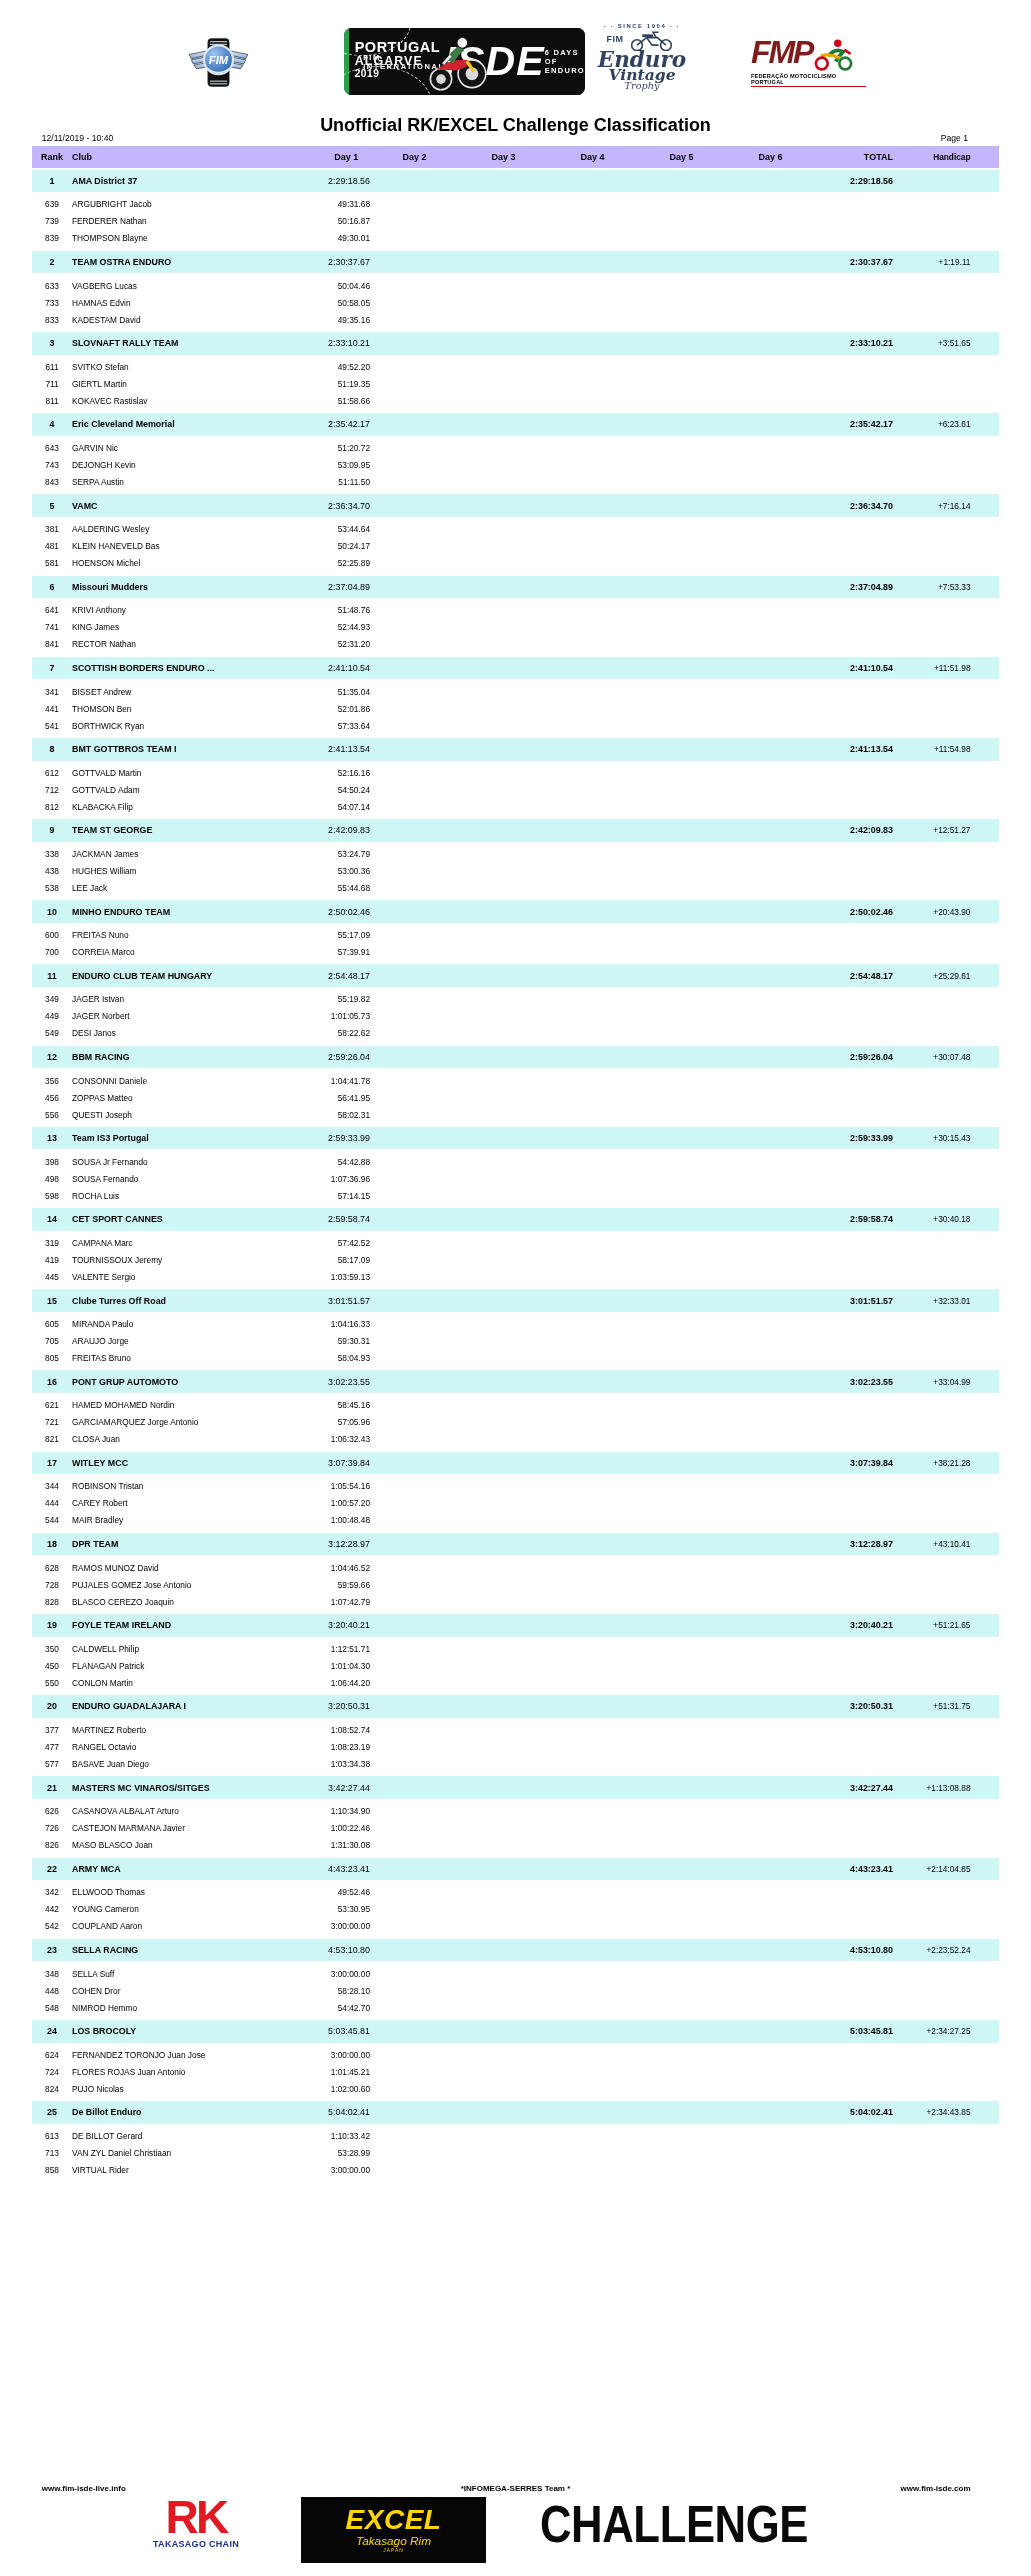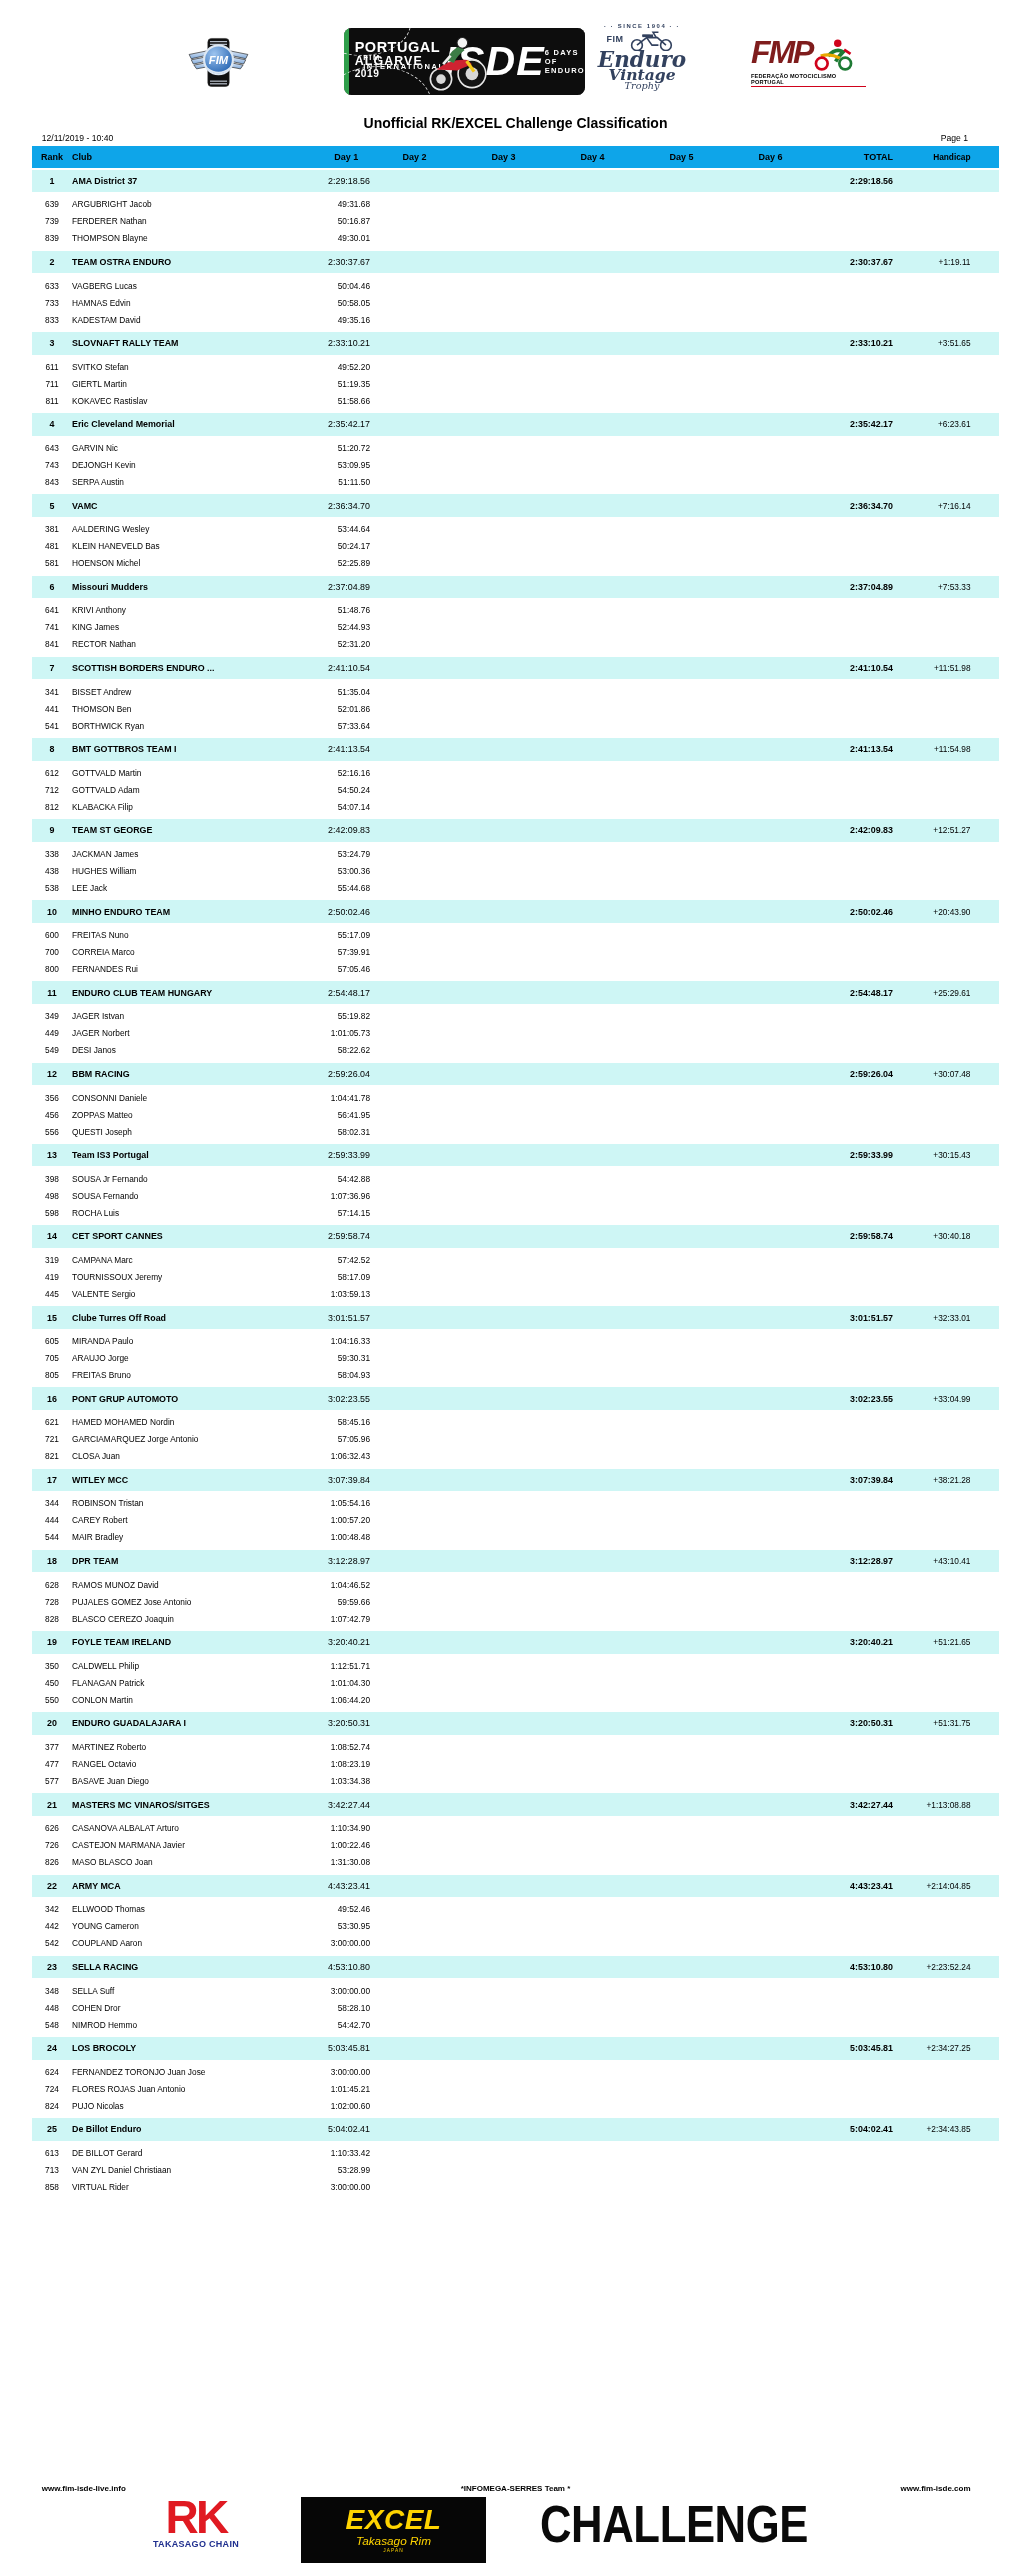--- a/index.html
+++ b/index.html
@@ -30,28 +30,28 @@
   .vin-fim{font-size:9px;font-weight:bold;letter-spacing:0.5px;}
   .vin-script{font-family:"DejaVu Serif", serif;font-style:italic;font-weight:bold;line-height:.82;}
   .vin-l1{font-size:21.5px;}
   .vin-l2{font-size:15.6px;}
   .vin-l3{font-size:9.7px;font-weight:normal;}
   #fmp-logo{left:751px;top:38px;width:124px;}
   .fmp-row{display:flex;align-items:flex-start;}
   .fmp-name{font-size:32px;font-weight:900;font-style:italic;letter-spacing:-2.1px;line-height:.9;color:#7f1d1d;}
   .fmp-caption{font-size:5.6px;font-weight:800;letter-spacing:0.2px;border-bottom:1.3px solid #D0021B;padding-bottom:1.1px;margin-top:1.6px;width:115px;}
   
-  #page-title{position:absolute;left:0;top:115px;width:100%;text-align:center;font-size:14px;font-weight:bold;}
+  #page-title{position:absolute;left:0;top:115px;width:100%;text-align:center;font-size:18px;font-weight:bold;}
   #meta-row{position:absolute;left:32px;top:133px;width:967px;font-size:8.6px;padding:0;}
   #meta-row .dt{position:absolute;left:9.7px;}
   #meta-row .pg{position:absolute;right:31px;}
   
   #table{position:absolute;left:32px;top:146px;width:967px;}
   .grid-row{display:grid;grid-template-columns:40px 204px 94px 89px 89px 89px 89px 89px 78px 107px;align-items:center;}
-  .header-row{background:#0ea5e9;height:21.5px;font-weight:bold;font-size:9px;margin-bottom:2.1px;}
+  .header-row{background:#c4b5fd;height:21.5px;font-weight:bold;font-size:9px;margin-bottom:2.1px;}
   .team-row{background:#CEF6F5;height:22.6px;font-size:8.9px;margin-bottom:3.8px;}
   .rider-row{height:17px;font-size:8.3px;}
   .block{margin-bottom:3.8px;}
   .c-rank{text-align:center;}
   .c-club{text-align:left;}
   .c-day{text-align:right;}
   .c-daymid{text-align:center;}
   .c-total{text-align:right;}
   .c-hcap{text-align:right;padding-right:29.5px;font-size:8.3px;}
   .hd-day1{padding-right:11.8px;}
@@ -720,32 +720,20 @@
     <div class="c-day r-day1">57:39.91</div>
     <div></div>
     <div></div>
     <div></div>
     <div></div>
     <div></div>
     <div></div>
     <div></div>
   </div>
 
-  <div class="grid-row rider-row">
-    <div class="c-rank r-num">800</div>
-    <div class="c-club r-name">FERNANDES Rui</div>
-    <div class="c-day r-day1">57:05.46</div>
-    <div></div>
-    <div></div>
-    <div></div>
-    <div></div>
-    <div></div>
-    <div></div>
-    <div></div>
-  </div>
 </div>
   </div>
 
   <div class="block">
     <div class="grid-row team-row">
       <div class="c-rank b t-rank">11</div>
       <div class="c-club b t-club">ENDURO CLUB TEAM HUNGARY</div>
       <div class="c-day t-day1">2:54:48.17</div>
       <div></div>
       <div></div>

